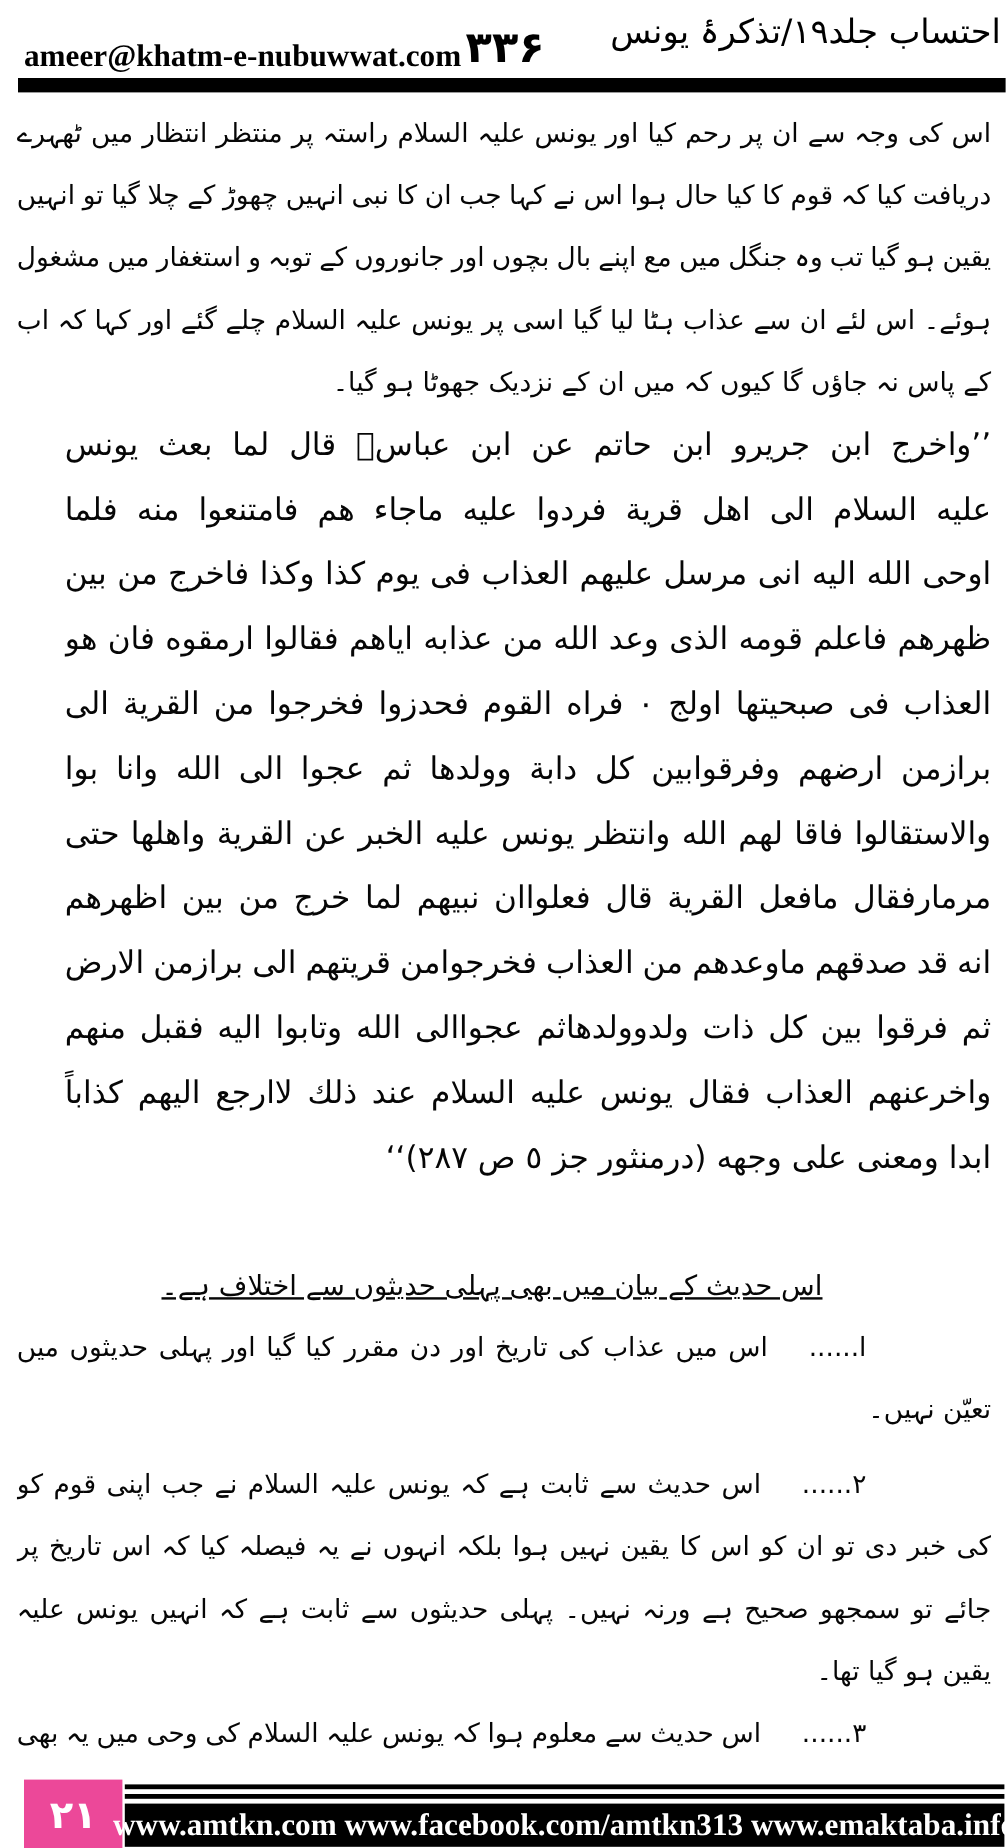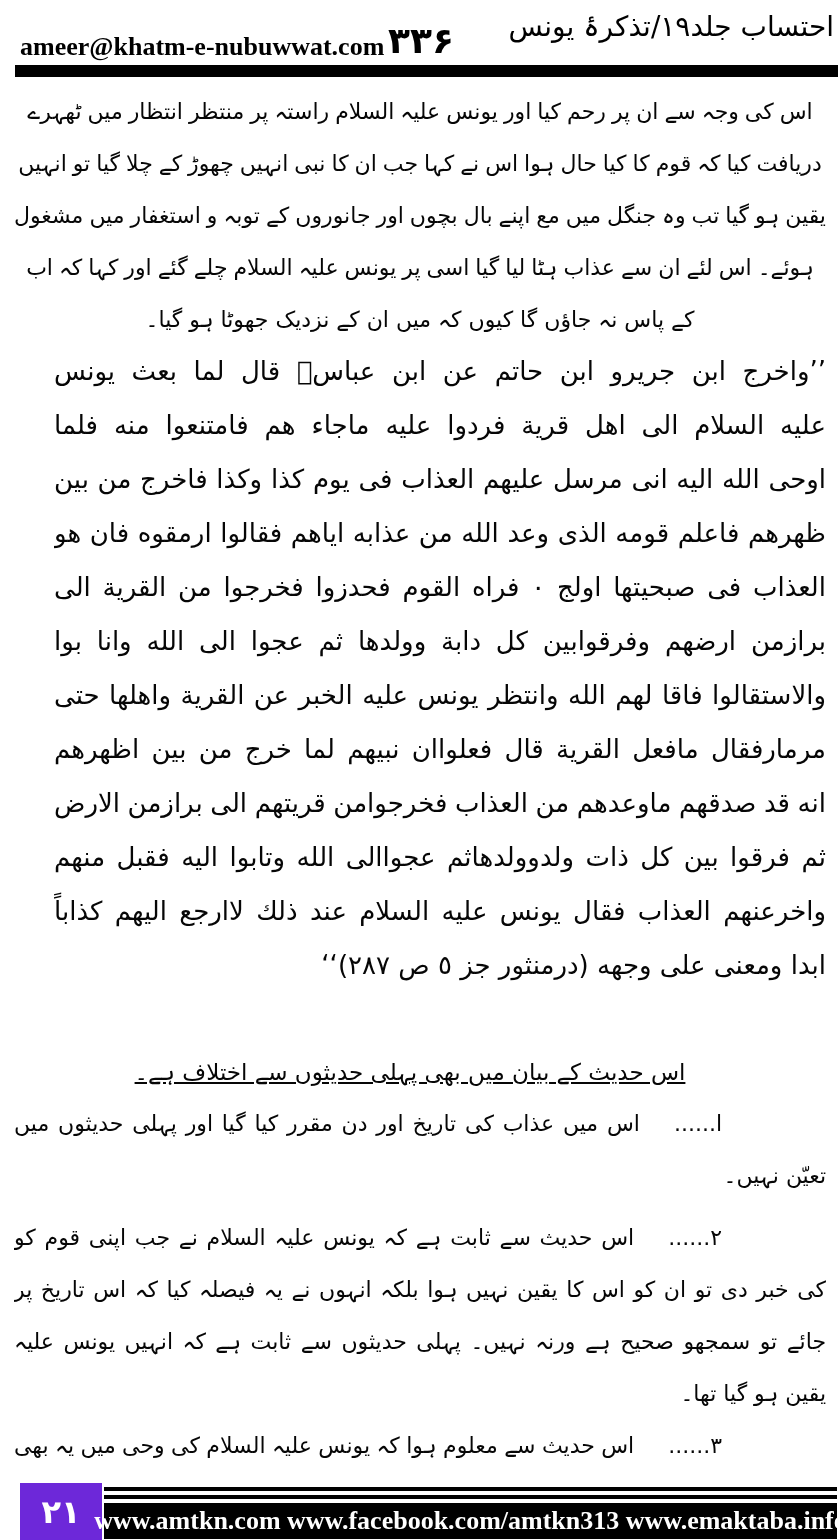--- a/index.html
+++ b/index.html
@@ -20,40 +20,40 @@
   .hdr-title{
     position:absolute;right:6px;top:10px;direction:rtl;
     font-size:28px;font-weight:normal;color:#000;
   }
   .hdr-rule{
     position:absolute;left:15px;right:2px;top:65px;height:12px;background:#000;
   }
   
   .rtl-block{position:absolute;left:14px;right:14px;direction:rtl;}
   .u-para{top:86px;font-size:22px;}
-  .u-para .ln{height:52px;line-height:52px;overflow:hidden;text-align:center;}
+  .u-para .ln{height:52px;line-height:52px;overflow:hidden;}
   .a-quote{top:344px;font-size:26px;margin-left:40px;}
   .a-quote .ln{height:54px;line-height:54px;overflow:hidden;}
   .jl{text-align:justify;text-align-last:justify;word-spacing:-1px;}
   .sl{text-align:right;} 
   .s-heading{
     position:absolute;left:110px;right:130px;top:1046px;direction:rtl;
     font-size:23px;text-align:center;height:52px;line-height:52px;overflow:hidden;text-decoration:underline;
   }
   .list-item{position:absolute;left:14px;right:14px;direction:rtl;font-size:22px;}
   .li-1{top:1098px;}
   .li-2{top:1212px;}
   .li-3{top:1420px;}
   .item-first{display:flex;gap:34px;padding-right:104px;height:52px;line-height:52px;overflow:hidden;}
   .item-marker{white-space:nowrap;}
   .item-text{flex:1;text-align:justify;text-align-last:justify;word-spacing:-1px;overflow:hidden;}
   .list-item .ln{height:52px;line-height:52px;overflow:hidden;}
   
   .ft-box{
-    position:absolute;left:20px;top:1483px;width:82px;height:57px;background:#6d28d9;
+    position:absolute;left:20px;top:1483px;width:82px;height:57px;background:#ec4899;
     display:flex;align-items:center;justify-content:center;
   }
   .ft-box span{color:#fff;font-size:32px;font-weight:bold;direction:rtl;}
   .ft-stripe{position:absolute;left:104px;right:3px;height:4px;background:#000;}
   .ft-stripe.s1{top:1487px;}
   .ft-stripe.s2{top:1495px;}
   .ft-bar{
     position:absolute;left:104px;right:3px;top:1503px;height:36px;background:#000;
     display:flex;align-items:center;justify-content:center;
   }

